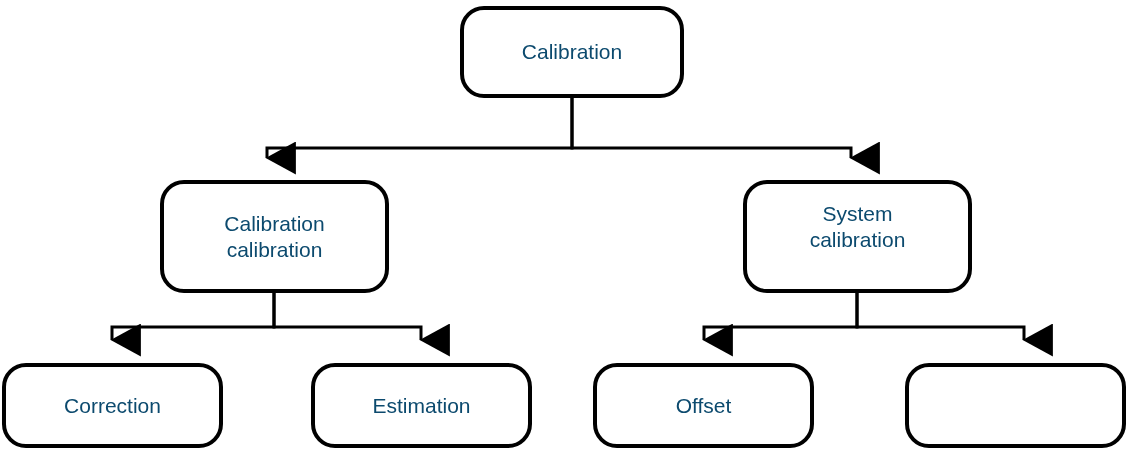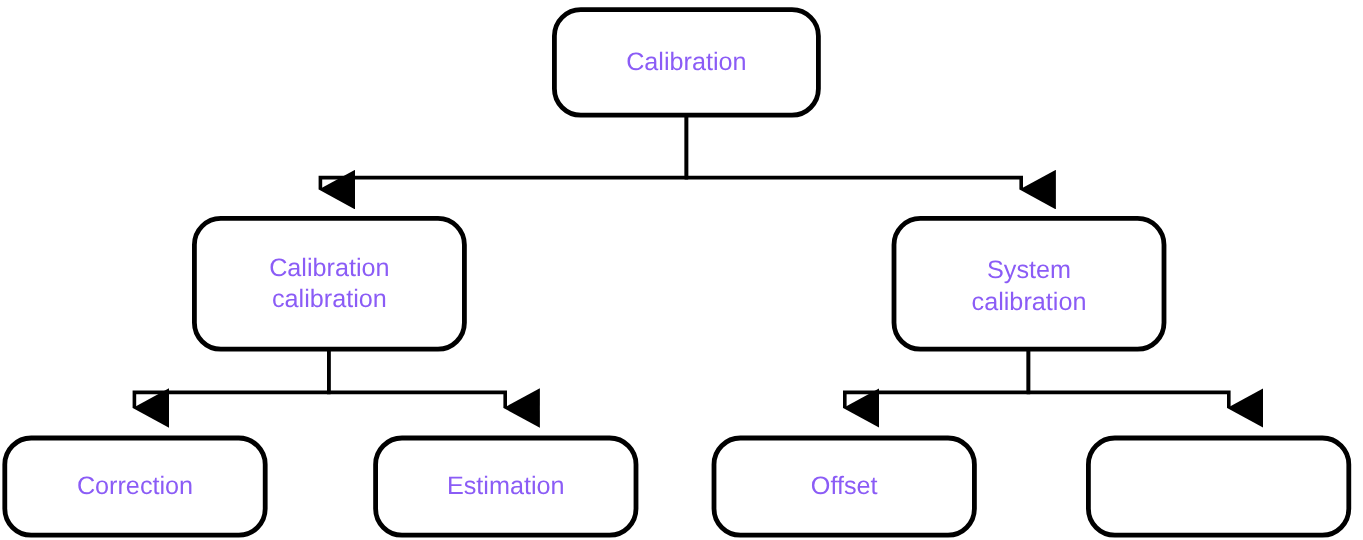--- a/index.html
+++ b/index.html
@@ -24,21 +24,21 @@
     width: 1136px;
     height: 450px;
   }
   .node-label {
     position: absolute;
     display: flex;
     flex-direction: column;
     align-items: center;
     justify-content: center;
     text-align: center;
-    color: #8b5cf6;
+    color: #0c4a6e;
     font-size: 21px;
     line-height: 1.22;
     pointer-events: none;
     white-space: pre-line;
   }
 </style>
 </head>
 <body>
 
 <div id="diagram-root">
@@ -84,21 +84,21 @@
     <rect x="595" y="365" width="217" height="81" rx="22" ry="22" fill="#ffffff" stroke="#000000" stroke-width="4"></rect>
 
     <rect x="907" y="365" width="217" height="81" rx="22" ry="22" fill="#ffffff" stroke="#000000" stroke-width="4"></rect>
   </svg>
 
   <div class="node-label" style="left:462px; top:8px; width:220px; height:88px;">Calibration</div>
 
   <div class="node-label" style="left:162px; top:182px; width:225px; height:109px;">Calibration
 calibration</div>
 
-  <div class="node-label" style="left:745px; top:184px; width:225px; height:109px;">System
+  <div class="node-label" style="left:745px; top:172px; width:225px; height:109px;">System
 calibration</div>
 
   <div class="node-label" style="left:4px; top:365px; width:217px; height:81px;text-align:center;">Correction</div>
 
   <div class="node-label" style="left:313px; top:365px; width:217px; height:81px;">Estimation</div>
 
   <div class="node-label" style="left:595px; top:365px; width:217px; height:81px;">Offset</div>
 
 
 </div>

